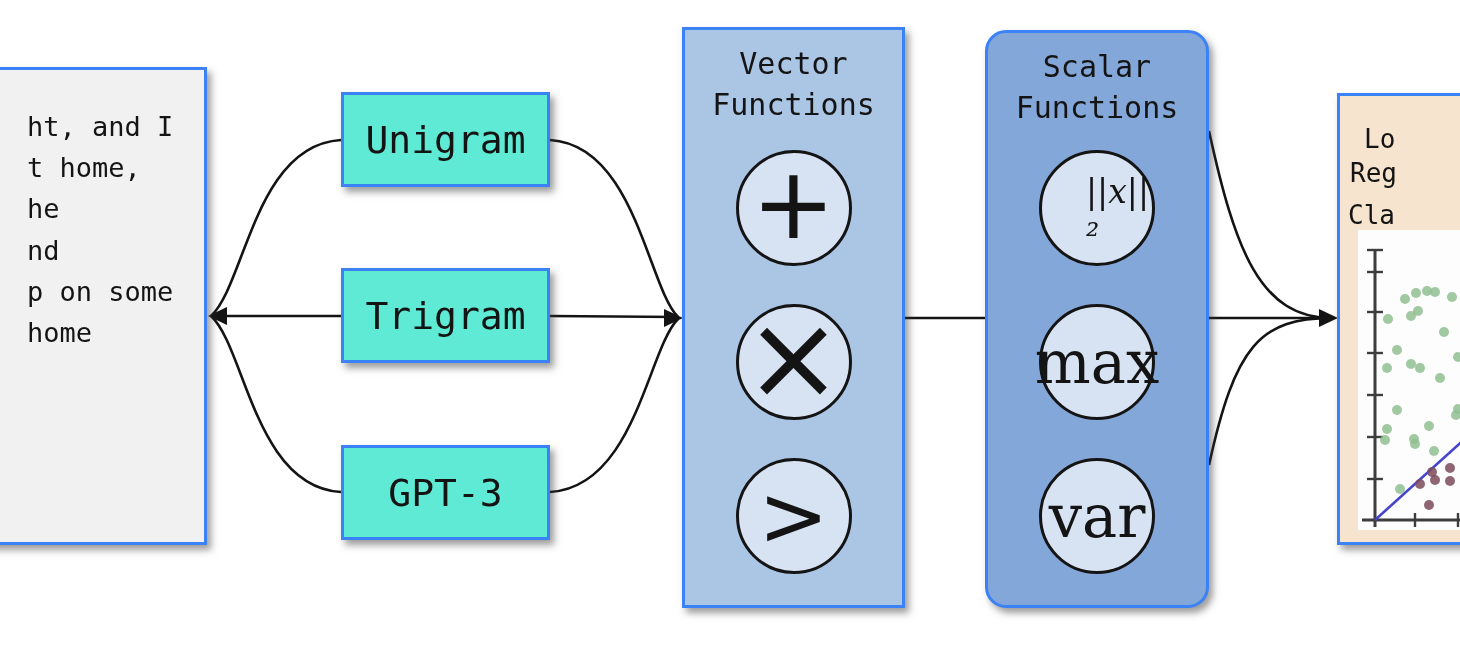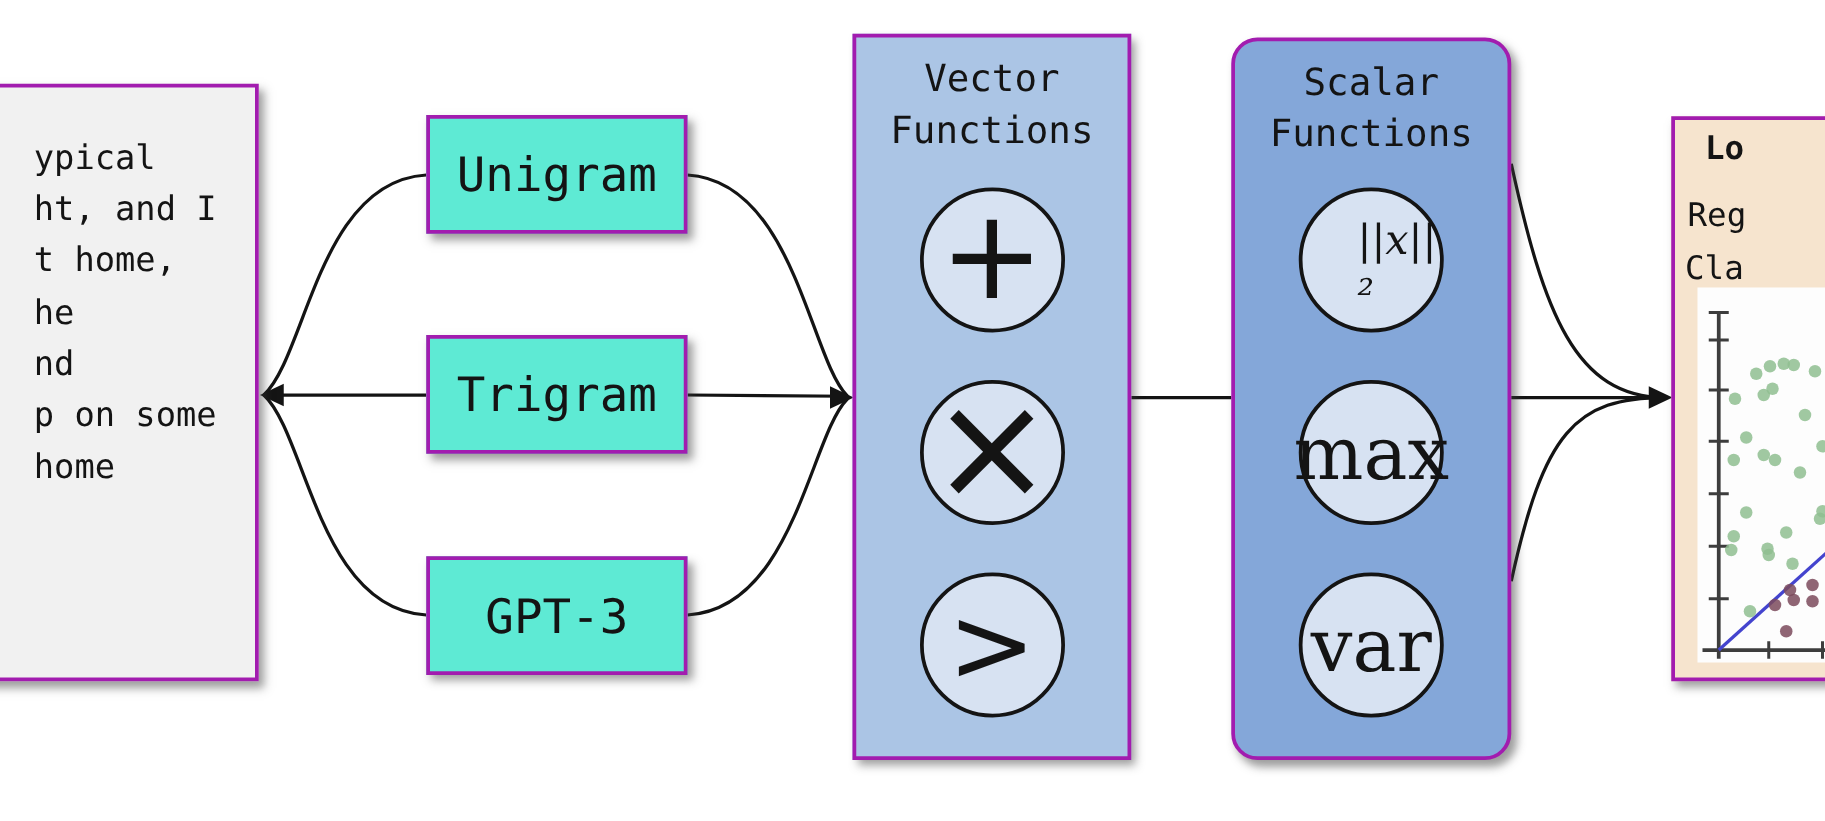--- a/index.html
+++ b/index.html
@@ -1,20 +1,20 @@
 <!DOCTYPE html>
 <html><head>
 <meta charset="utf-8">
 <style>
   html,body{margin:0;padding:0;}
   body{width:1460px;height:657px;overflow:hidden;background:#ffffff;position:relative;
        font-family:"DejaVu Sans Mono", monospace;color:#141414;}
   #canvas{position:absolute;inset:0;}
   svg.connectors{position:absolute;left:0;top:0;z-index:1;pointer-events:none;}
-  .box{position:absolute;border:3px solid #a21caf;box-sizing:border-box;
+  .box{position:absolute;border:3px solid #3b82f6;box-sizing:border-box;
        box-shadow:4px 5px 7px rgba(60,60,60,0.5);z-index:2;}
   
   .inputbox{left:-40px;top:67px;width:247px;height:478px;background:#f1f1f1;}
   .inputlines{position:absolute;left:64px;top:36px;font-size:27px;line-height:41.2px;white-space:pre;}
   
   .model{left:341px;width:209px;height:95px;background:#5eead4;
          display:flex;align-items:center;justify-content:center;font-size:38px;}
   #model-unigram{top:92px;} #model-trigram{top:268px;} #model-gpt3{top:445px;}
   
   .fnbox{width:223px;background:#abc5e5;}
@@ -27,21 +27,21 @@
             background:#d7e2f2;display:flex;align-items:center;justify-content:center;box-sizing:border-box;}
   .opsym{line-height:1;font-family:"DejaVu Sans", sans-serif;}
   .op-add{font-size:100px;margin-top:-8px;}
   .op-multiply{font-size:118px;margin-top:-10px;}
   .op-greater-than{font-size:84px;}
   .op-l2-norm{font-family:"DejaVu Serif", serif;font-style:italic;font-size:33px;margin-left:44px;}
   .op-max,.op-var{font-family:"DejaVu Serif", serif;font-size:59px;}
   
   .clfbox{left:1337px;top:93px;width:262px;height:452px;background:#f6e4ce;}
   .clf-line{position:absolute;font-size:26px;line-height:30px;}
-  #clf-l0{left:24px;top:8px;font-weight:bold;} #clf-l1{left:10px;top:62px;} #clf-l2{left:8px;top:104px;}
+  #clf-l0{left:24px;top:28px;} #clf-l1{left:10px;top:62px;} #clf-l2{left:8px;top:104px;}
   .plot{position:absolute;left:18px;top:134px;width:235px;height:300px;background:#fdfdfd;}
 </style>
 </head>
 <body>
 
 <div id="canvas">
 
   <svg class="connectors" width="1460" height="657">
     <g stroke="#141414" stroke-width="2.6" fill="none">
       <path d="M 211,316 C 245,285 255,145 341,140"></path>
@@ -56,21 +56,21 @@
       <path d="M 1209,465 C 1235,346 1260,318 1332,318"></path>
     </g>
     <g fill="#141414" stroke="none">
       <polygon points="208,316 227,307 227,325"></polygon>
       <polygon points="683,318 664,309 664,327"></polygon>
       <polygon points="1338,318 1319,309 1319,327"></polygon>
     </g>
   </svg>
 
   <div class="box inputbox">
-    <div class="inputlines"><div>ypical</div><div>ht, and I</div><div>t home,</div><div>he</div><div>nd</div><div>p on some</div><div>home</div></div>
+    <div class="inputlines"><div>ht, and I</div><div>t home,</div><div>he</div><div>nd</div><div>p on some</div><div>home</div></div>
   </div>
 
   <div class="box model" id="model-unigram">
     <span>Unigram</span>
   </div>
   <div class="box model" id="model-trigram">
     <span>Trigram</span>
   </div>
   <div class="box model" id="model-gpt3">
     <span>GPT-3</span>

